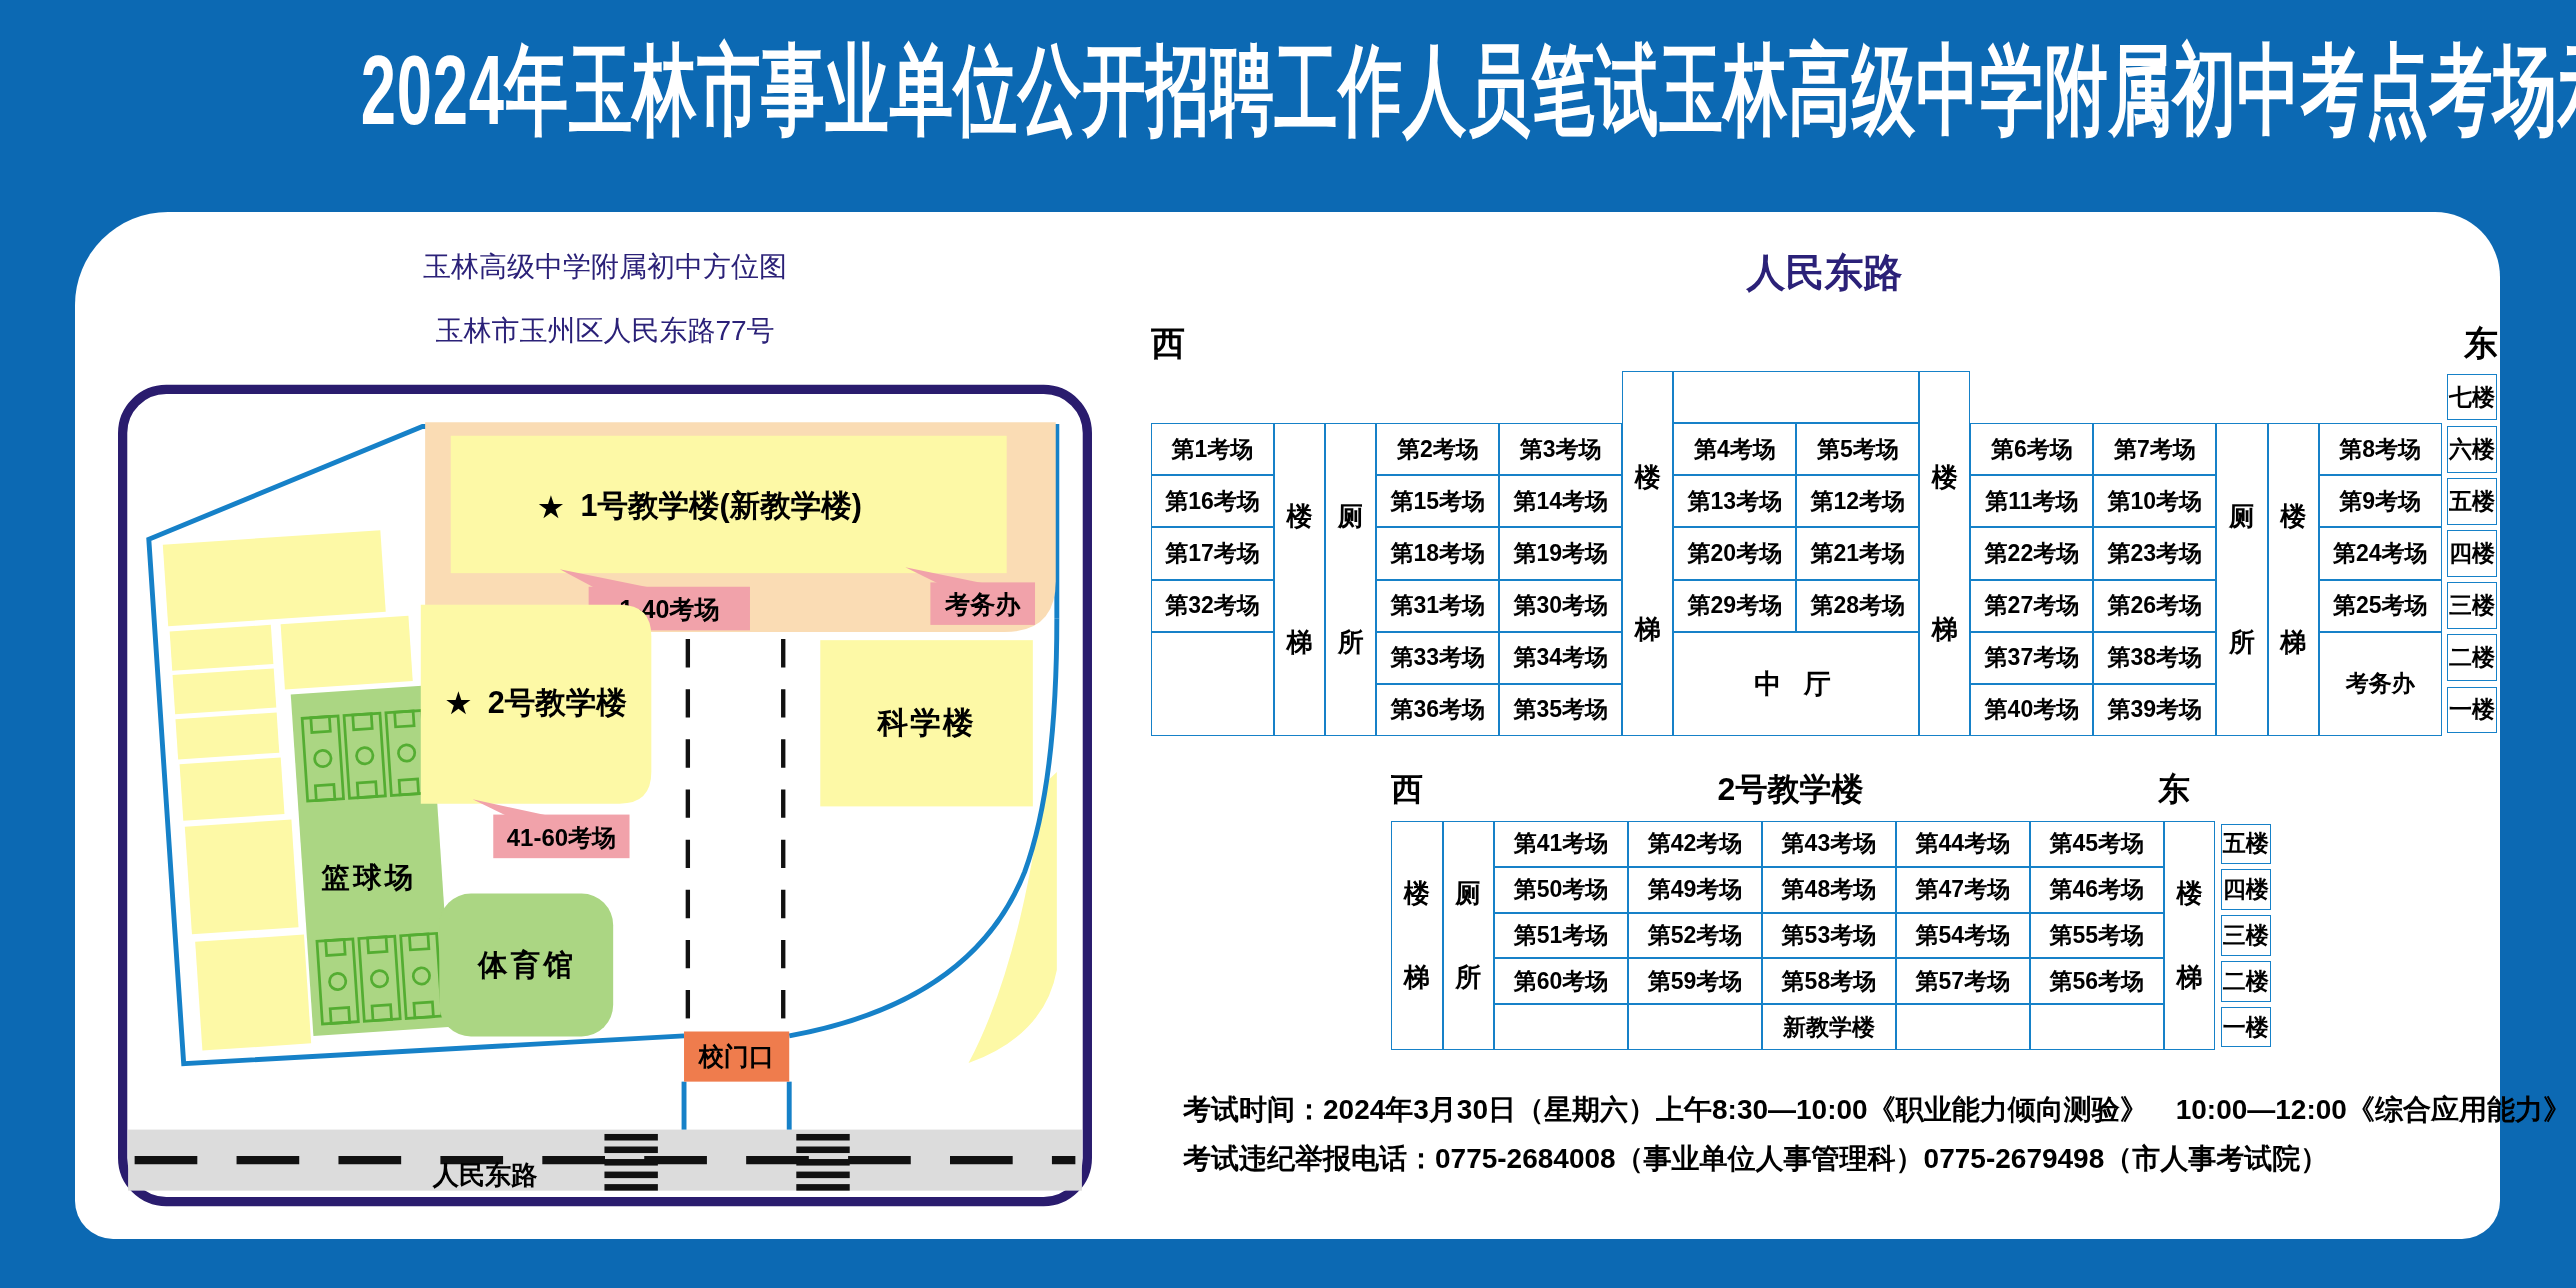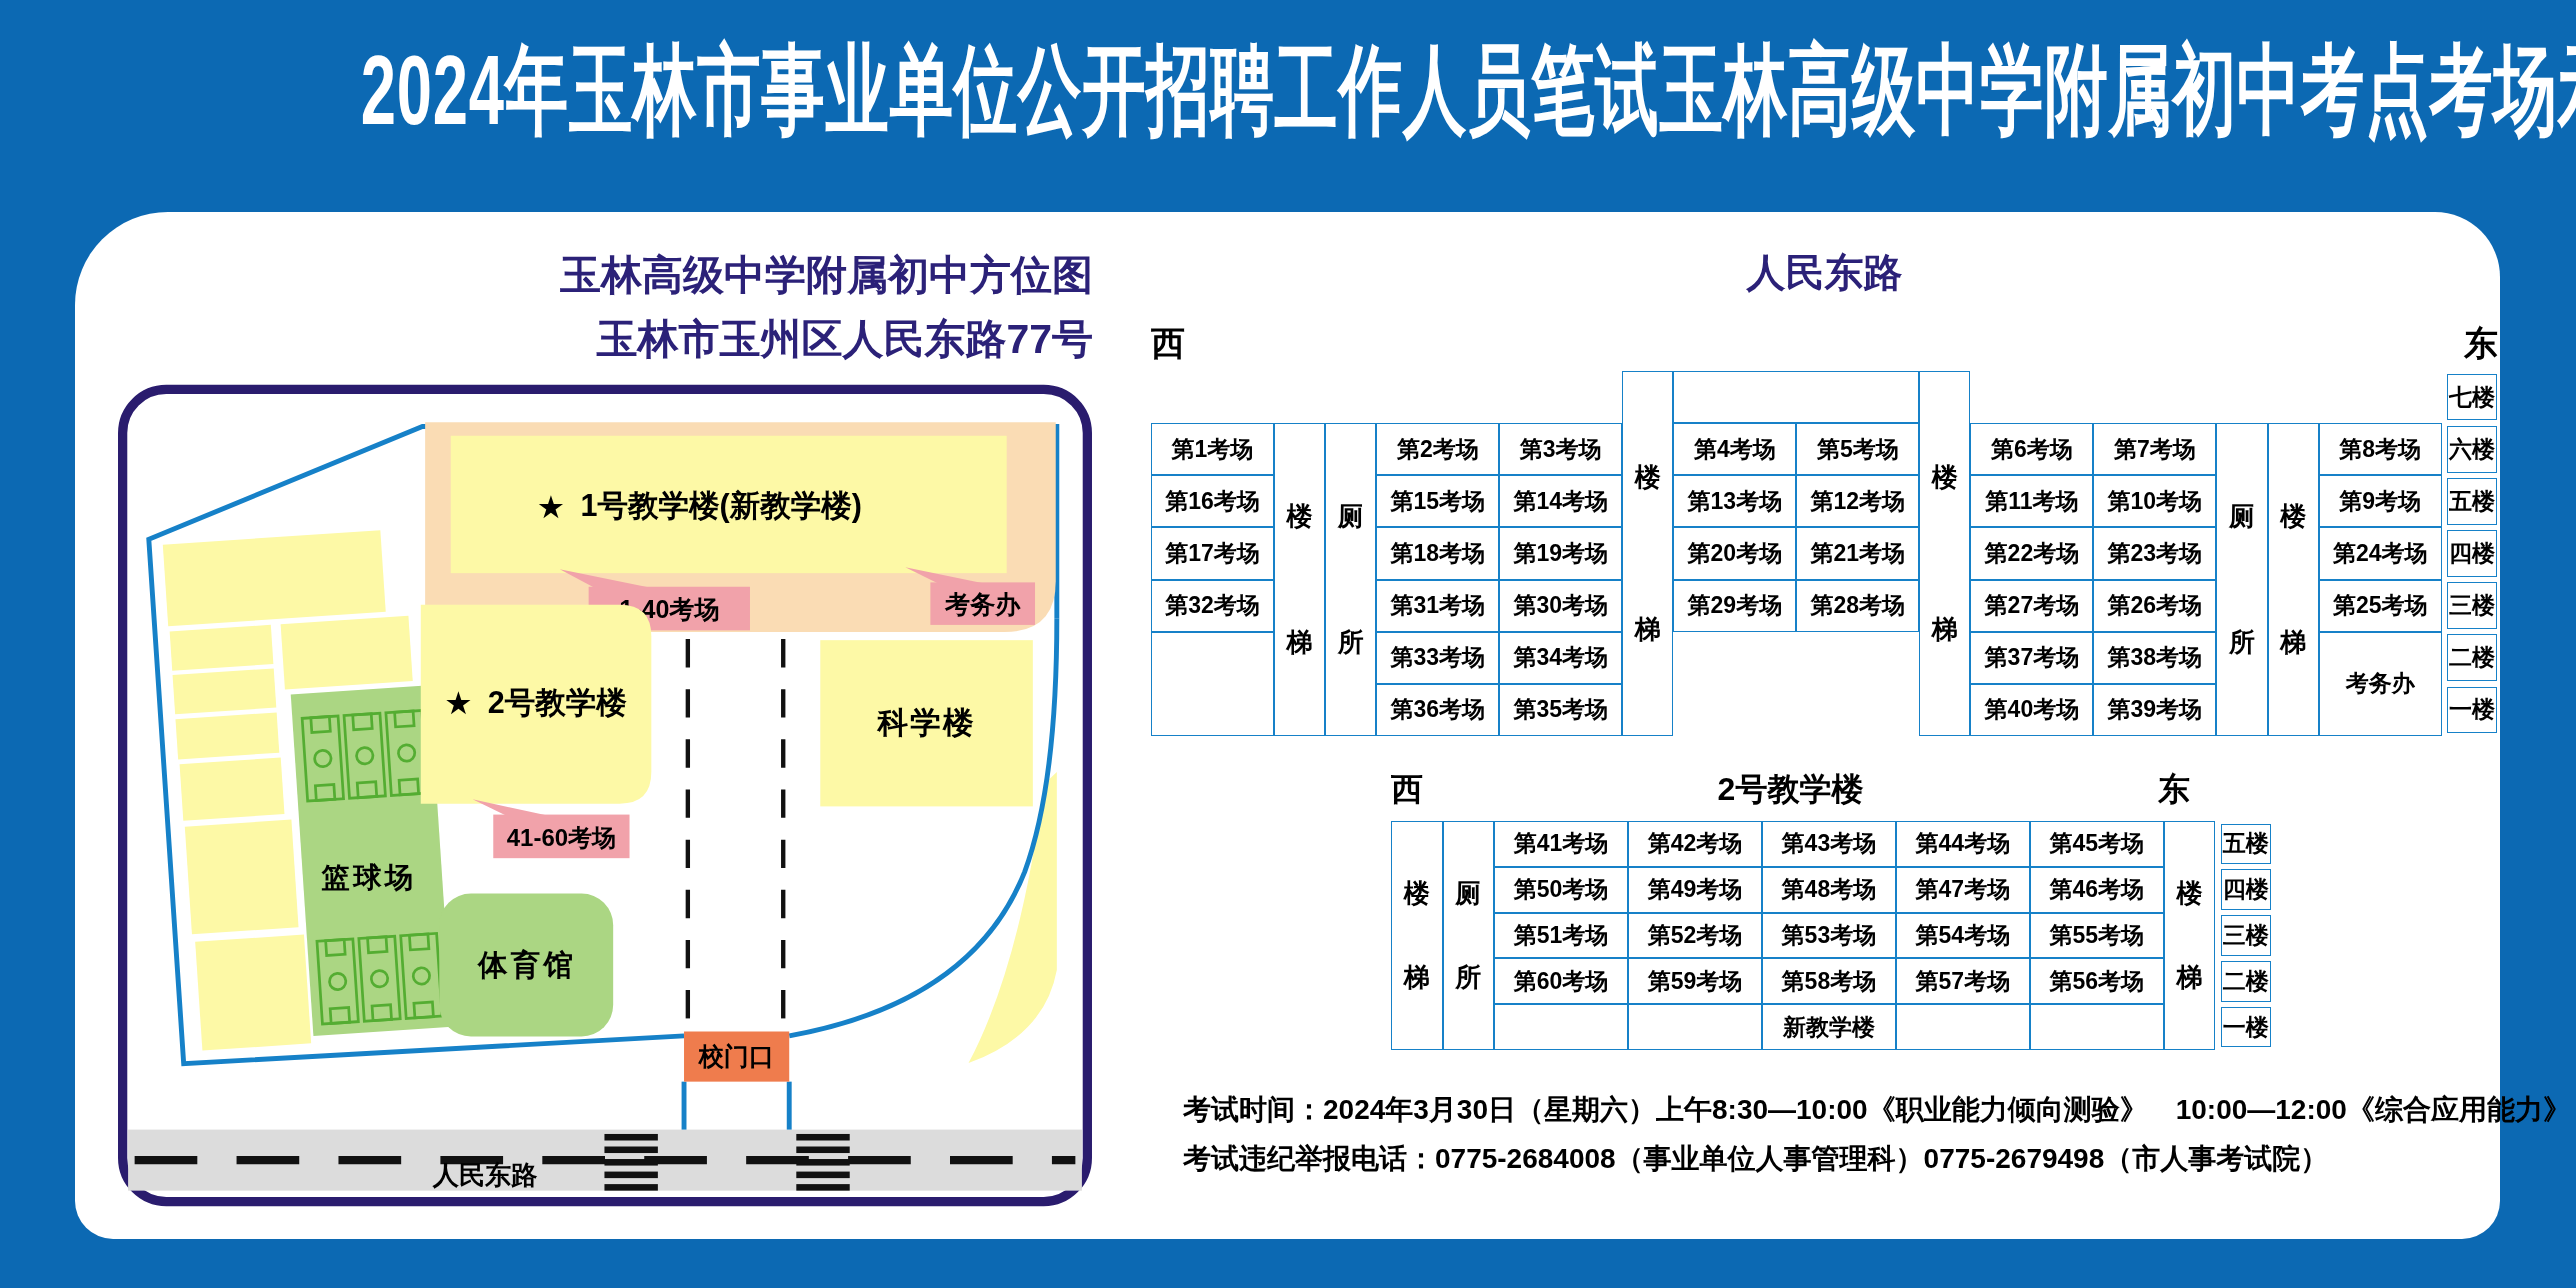--- a/index.html
+++ b/index.html
@@ -11,22 +11,22 @@
   .main-title{
     position:absolute;left:0;top:24px;width:2576px;text-align:center;
     color:#ffffff;font-size:88px;font-weight:bold;white-space:nowrap;
     transform:scaleX(0.72) scaleY(1.12);transform-origin:center top;letter-spacing:1.1px;
   }
   .panel{
     position:absolute;left:75px;top:212px;width:2425px;height:1027px;
     background:#ffffff;border-radius:93px 65px 38px 38px;
   }
   .map-title{
-    position:absolute;left:117px;width:976px;text-align:right;
-    color:#2b2178;font-weight:bold;font-size:41px;white-space:nowrap;
+    position:absolute;left:117px;width:976px;text-align:center;
+    color:#2b2178;font-weight:normal;font-size:28px;white-space:nowrap;
   }
   svg.map{position:absolute;left:117px;top:384px;}
   svg text{font-family:"Liberation Sans","DejaVu Sans",sans-serif;font-weight:bold;fill:#000;}
 
   .dist-title{
     position:absolute;left:1151px;top:246px;width:1347px;text-align:center;
     color:#2b2178;font-weight:bold;font-size:39px;
   }
   .bhead{
     position:absolute;display:flex;justify-content:space-between;align-items:center;
@@ -224,20 +224,21 @@
   </div>
   <div class="c" style="grid-area:1/7/2/9"></div>
   <div class="c" style="grid-area:2/7/3/8">第4考场</div>
   <div class="c" style="grid-area:2/8/3/9">第5考场</div>
   <div class="c" style="grid-area:3/7/4/8">第13考场</div>
   <div class="c" style="grid-area:3/8/4/9">第12考场</div>
   <div class="c" style="grid-area:4/7/5/8">第20考场</div>
   <div class="c" style="grid-area:4/8/5/9">第21考场</div>
   <div class="c" style="grid-area:5/7/6/8">第29考场</div>
   <div class="c" style="grid-area:5/8/6/9">第28考场</div>
+  <div class="c hallcell" style="grid-area:6/7/8/9">中 厅</div>
   <div class="c vcell" style="grid-area:1/9/8/10">
     <span>楼</span>
     <span>梯</span>
   </div>
 
   <div class="c" style="grid-area:2/10/3/11">第6考场</div>
   <div class="c" style="grid-area:2/11/3/12">第7考场</div>
   <div class="c" style="grid-area:3/10/4/11">第11考场</div>
   <div class="c" style="grid-area:3/11/4/12">第10考场</div>
   <div class="c" style="grid-area:4/10/5/11">第22考场</div>

